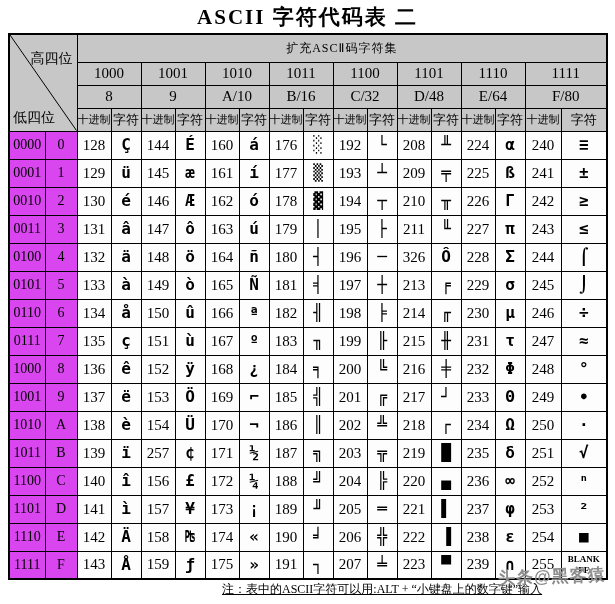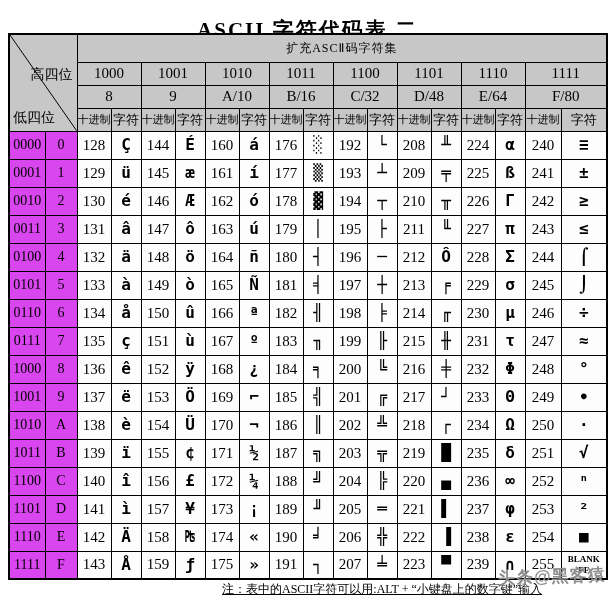--- a/index.html
+++ b/index.html
@@ -1,19 +1,19 @@
 <!DOCTYPE html>
 <html><head>
 <meta charset="utf-8">
 <style>
   * { box-sizing: border-box; margin: 0; padding: 0; }
   html,body { width: 615px; height: 604px; background: #ffffff; position: relative;
               font-family: "Liberation Serif", serif; color:#000; overflow: hidden; }
 
-  .page-title { position: absolute; top: 16px; left: 0; width: 615px; text-align: center;
+  .page-title { position: absolute; top: 3px; left: 0; width: 615px; text-align: center;
                 font-size: 21px; font-weight: bold; letter-spacing: 2px; }
 
   .tablewrap { position: absolute; left: 8px; top: 33px; }
   table { border-collapse: collapse; table-layout: fixed; width: 600px;
           border: 2px solid #000; }
   td { border: 1px solid #000; text-align: center; vertical-align: middle;
        overflow: hidden; padding: 0; }
 
   .hdr  { background: #c7c7c7; font-size: 15px; }
   .charset { background: #c7c7c7; font-size: 12px; letter-spacing: 1px; }
@@ -23,21 +23,21 @@
   .lbl  { background: #d946ef; font-size: 14px; }
   .dec  { background: #fdfdfd; font-size: 15px; }
   .chr  { background: #fdfdfd; font-family: "DejaVu Sans Mono", monospace;
           font-size: 16px; font-weight: bold; line-height: 1; white-space: pre-line; }
   .chr.sm { font-size: 9px; font-family: "Liberation Serif", serif; line-height: 1.15; }
 
   tr.h1 { height: 28px; } tr.h2 { height: 23px; } tr.h3 { height: 23px; } tr.h4 { height: 23px; padding-left: 40px; }
 
   .corner { background: #c7c7c7; position: relative; }
   .corner svg { position: absolute; left: 0; top: 0; width: 100%; height: 100%; }
-  .corner .hi { position: absolute; top: 31px; right: 4px; font-size: 14px; text-align: right; }
+  .corner .hi { position: absolute; top: 15px; right: 4px; font-size: 14px; text-align: right; }
   .corner .lo { position: absolute; bottom: 4px; left: 3px; font-size: 14px; font-family: Liberation Mono, monospace; }
 
   .note { position: absolute; top: 581px; left: 222px; font-size: 12px;
           white-space: nowrap; text-decoration: underline; }
   .wm { position: absolute; top: 565px; left: 498px; font-size: 17px; font-weight: bold;
         color: #8d8d8d; font-family: "Liberation Sans", sans-serif;
         transform: rotate(-2deg); letter-spacing: 1px; }
 </style>
 </head>
 <body>
@@ -203,21 +203,21 @@
           <td class="dec">132</td>
           <td class="chr">ä</td>
           <td class="dec">148</td>
           <td class="chr">ö</td>
           <td class="dec">164</td>
           <td class="chr">ñ</td>
           <td class="dec">180</td>
           <td class="chr">┤</td>
           <td class="dec">196</td>
           <td class="chr">─</td>
-          <td class="dec">212</td>
+          <td class="dec">326</td>
           <td class="chr">Ô</td>
           <td class="dec">228</td>
           <td class="chr">Σ</td>
           <td class="dec">244</td>
           <td class="chr">⌠</td>
         </tr>
         <tr style="height: 28px;">
           <td class="lbl">0101</td>
           <td class="lbl">5</td>
           <td class="dec">133</td>
@@ -335,21 +335,21 @@
           <td class="dec">234</td>
           <td class="chr">Ω</td>
           <td class="dec">250</td>
           <td class="chr">·</td>
         </tr>
         <tr style="height: 28px;">
           <td class="lbl">1011</td>
           <td class="lbl">B</td>
           <td class="dec">139</td>
           <td class="chr">ï</td>
-          <td class="dec">155</td>
+          <td class="dec">257</td>
           <td class="chr">¢</td>
           <td class="dec">171</td>
           <td class="chr">½</td>
           <td class="dec">187</td>
           <td class="chr">╗</td>
           <td class="dec">203</td>
           <td class="chr">╦</td>
           <td class="dec">219</td>
           <td class="chr">█</td>
           <td class="dec">235</td>

